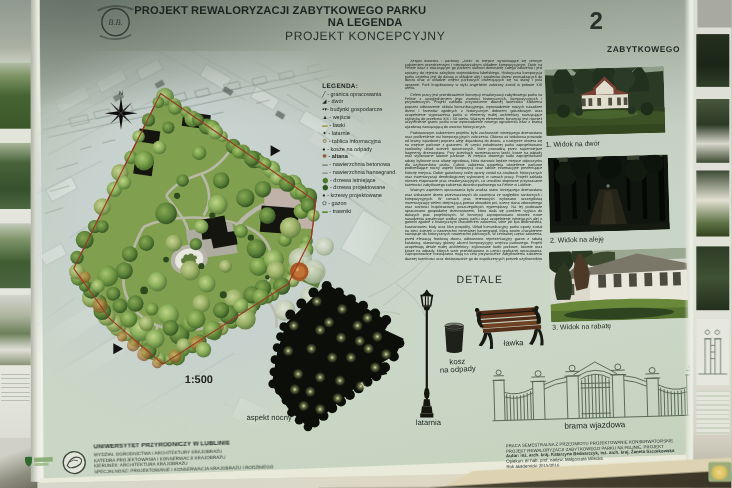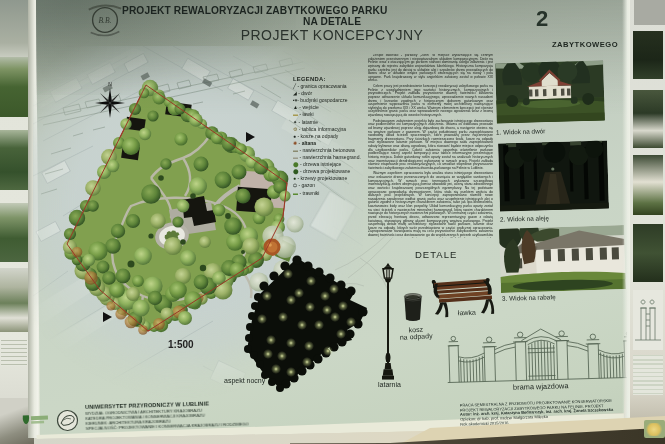--- a/index.html
+++ b/index.html
@@ -364,23 +364,23 @@
 
 <svg class="abs" style="left:82px;top:0px;" width="46" height="42" viewBox="0 0 46 44">
   <circle cx="23" cy="21" r="13" fill="none" stroke="#333a32" stroke-width="1.4" opacity="0.95"></circle>
   <path d="M6,10 Q23,2 40,9" fill="none" stroke="#3a4038" stroke-width="2" opacity="0.65"></path>
   <path d="M8,34 Q23,41 38,33" fill="none" stroke="#3a4038" stroke-width="1.6" opacity="0.6"></path>
   <text x="23" y="24" font-size="8" font-style="italic" fill="#333b33" text-anchor="middle" font-family="Liberation Serif,serif">B.B.</text>
 </svg>
 
 <div class="abs" style="left:122px;top:5px;width:420px;text-align:left;font-size:10.2px;font-weight:bold;color:#1c2420;letter-spacing:0.1px;">PROJEKT REWALORYZACJI ZABYTKOWEGO PARKU</div>
 
-<div class="abs" style="left:122px;top:16px;width:420px;text-align:center;font-size:10.2px;font-weight:bold;color:#1c2420;letter-spacing:0.1px;">NA DETALE</div>
-
-<div class="abs" style="left:122px;top:27px;width:420px;text-align:center;font-size:14px;color:#2a322c;letter-spacing:0.5px;">PROJEKT KONCEPCYJNY</div>
+<div class="abs" style="left:122px;top:16px;width:420px;text-align:center;font-size:10.2px;font-weight:bold;color:#1c2420;letter-spacing:0.1px;">NA LEGENDA</div>
+
+<div class="abs" style="left:122px;top:27px;width:420px;text-align:center;font-size:11px;color:#2a322c;letter-spacing:0.5px;">PROJEKT KONCEPCYJNY</div>
 
 <div class="abs" style="left:536px;top:6px;width:22px;font-size:22px;font-weight:bold;color:#26332a;">2</div>
 
 <div class="abs" style="left:293px;top:76px;width:70px;font-size:5px;color:#1e241e;line-height:7.1px;white-space:nowrap;">
   <div style="font-size:5.8px;font-weight:bold;letter-spacing:.3px;">LEGENDA:</div>
   <div>╱&nbsp;- granica opracowania</div>
   <div>◢&nbsp;- dwór</div>
   <div>▪▾- budynki gospodarcze</div>
   <div>▲&nbsp;- wejście</div>
   <div><span style="color:#a79a52">▬</span>&nbsp;- ławki</div>

